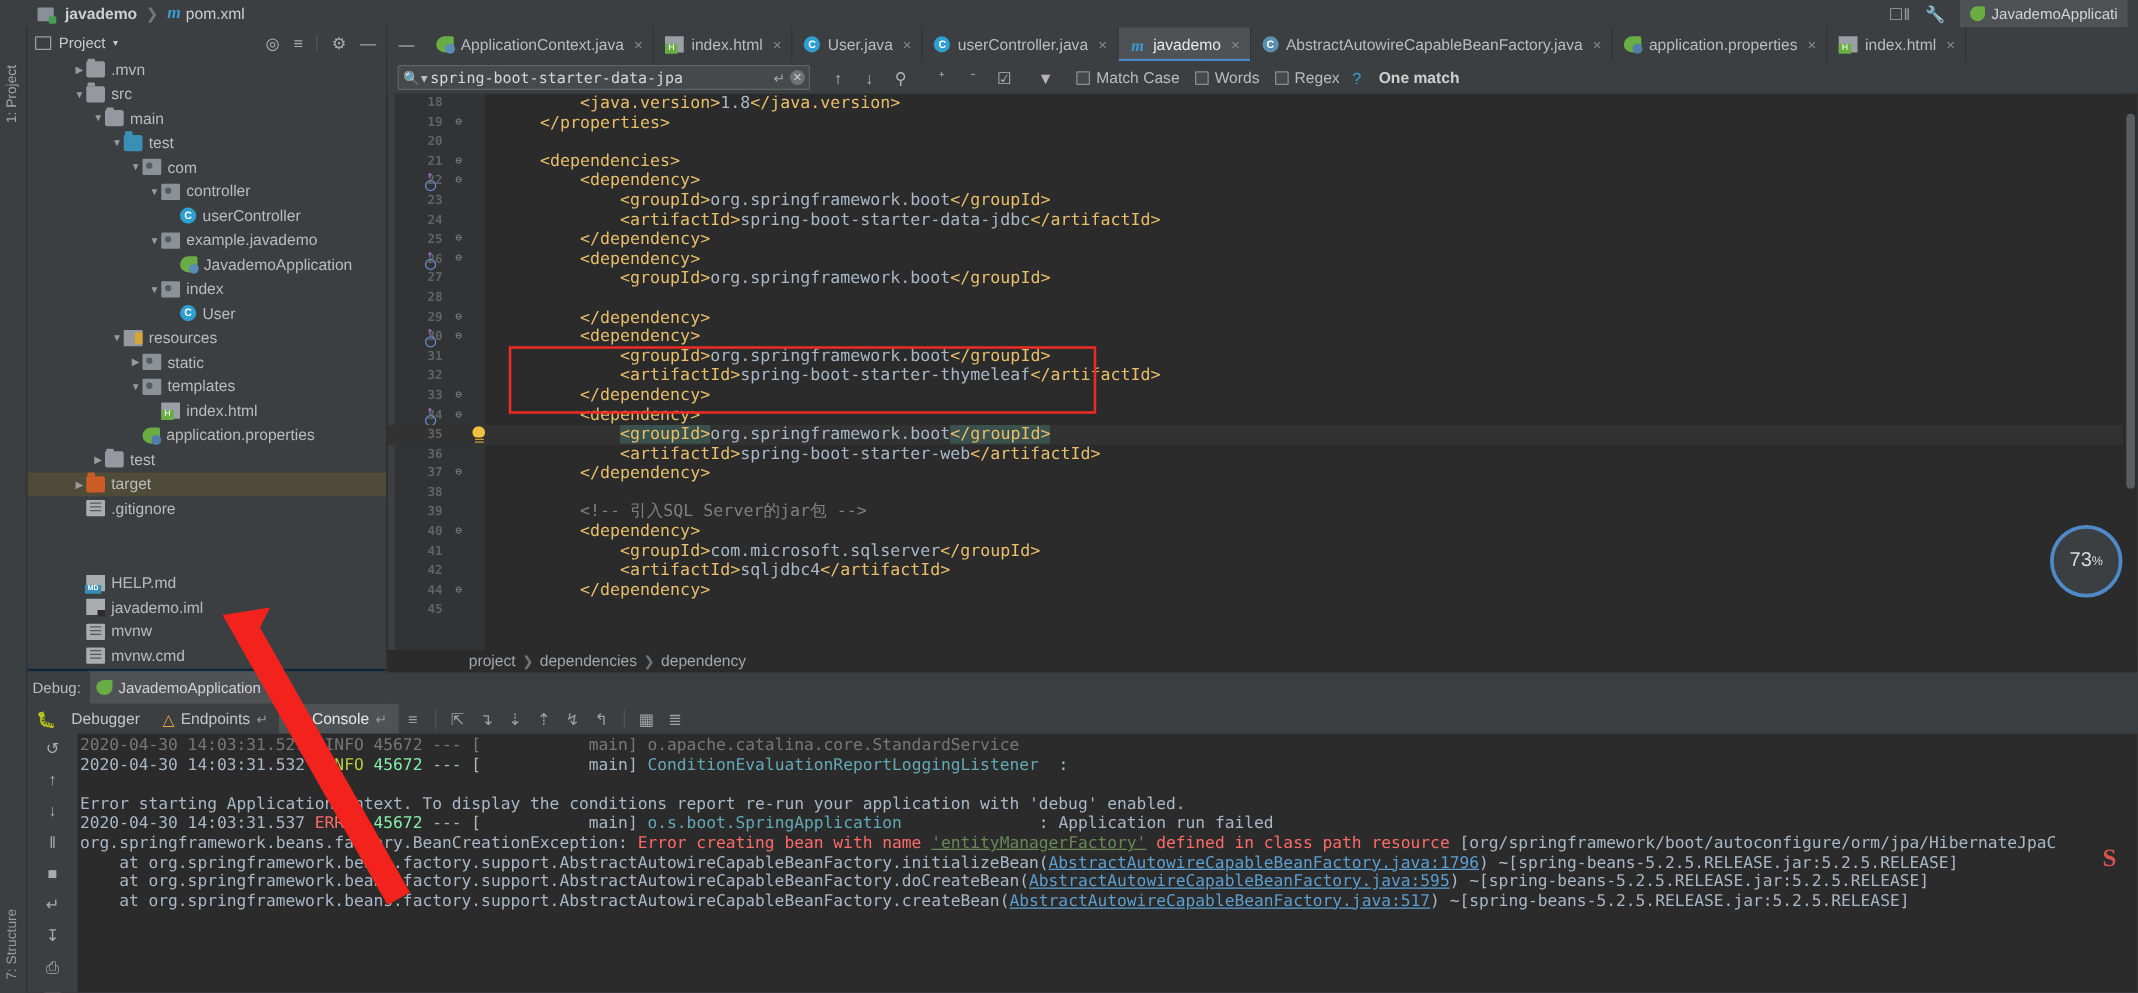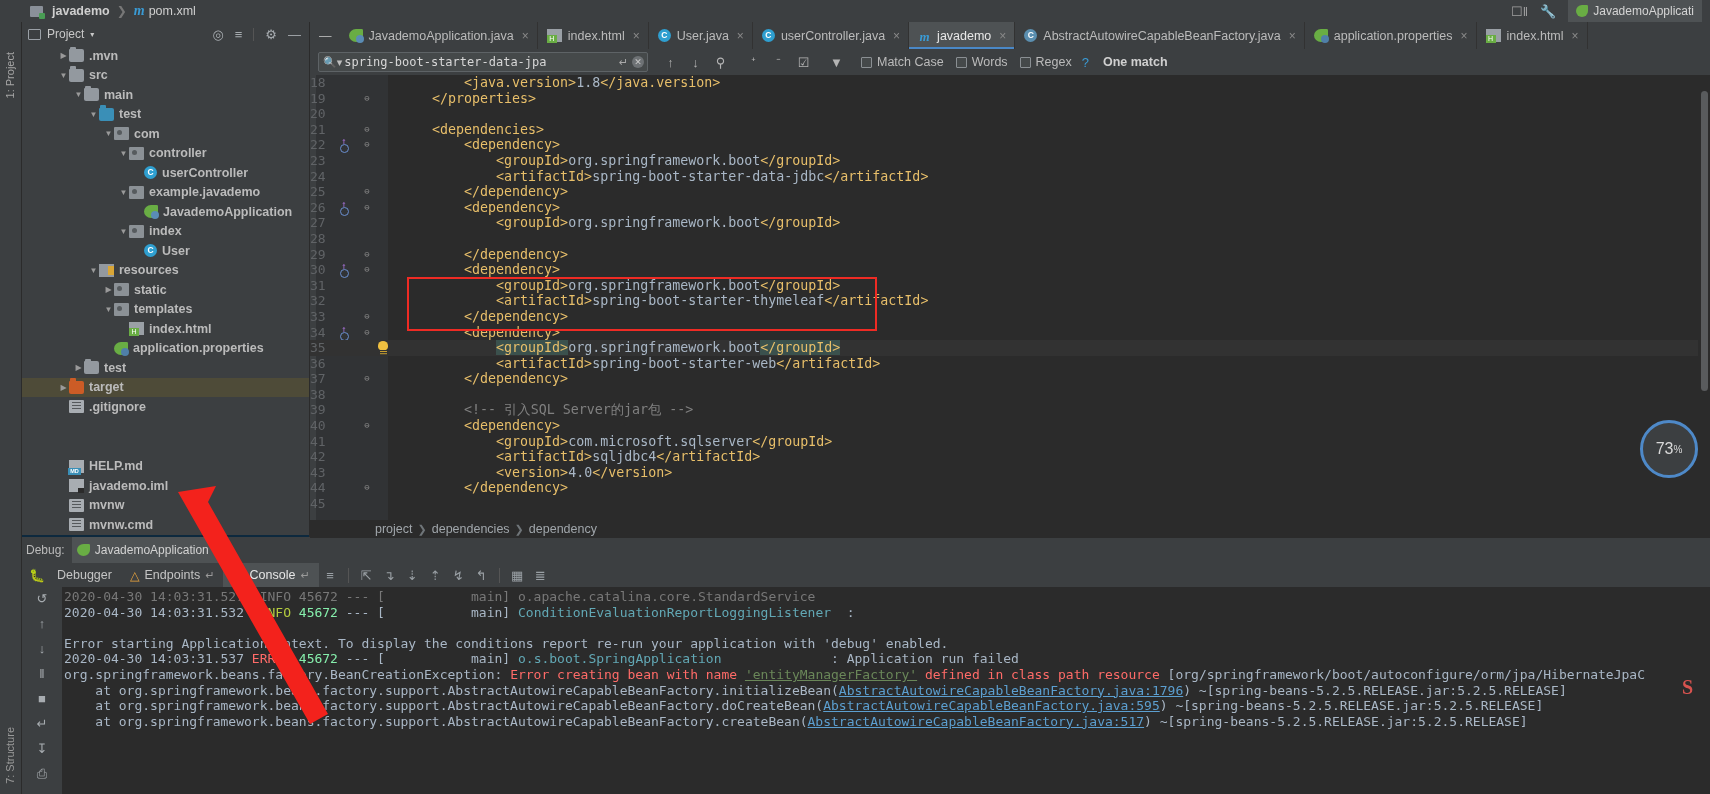--- a/index.html
+++ b/index.html
@@ -65,21 +65,21 @@
   .pp-actions { margin-left:auto; display:flex; align-items:center; gap:11px; padding-right:2px; }
   .pp-actions .ai { color:#a7acb0; font-size:13px; line-height:1; }
   .pp-divider { width:1px; height:13px; background:#555; }
 
   .tree { position:absolute; left:0; top:24px; width:287px; height:491px; overflow:hidden; }
   .trow {
     display:flex; align-items:center; height:19.5px; white-space:nowrap;
     font-size:12.5px; color:#bbbbbb; padding-right:4px;
   }
   .trow .tgl { width:11px; text-align:center; font-size:8px; color:#9a9a9a; flex:0 0 11px; }
-  .trow .lbl { color:#bbbbbb;font-weight:bold; }
+  .trow .lbl { color:#bbbbbb; }
   .trow.sel { background:#0d293e; }
   .trow.hl  { background:#4e4b38; }
   .ico { width:15px; height:13px; margin-right:5px; position:relative; flex:0 0 15px; }
   .ico.folder { background:#93999f; border-radius:1px 2px 2px 2px; }
   .ico.folder:before {
     content:''; position:absolute; left:1px; top:-2.5px; width:6px; height:3px;
     background:#93999f; border-radius:1px 1px 0 0;
   }
   .ico.folder.src { background:#3a8fb7; }
   .ico.folder.src:before { background:#3a8fb7; }
@@ -202,22 +202,22 @@
   }
   .ed-gutter-bg { position:absolute; left:0; top:0; width:78px; height:445px; background:#313335; }
   .ed-markerbar { position:absolute; left:0; top:0; width:6px; height:445px; background:#3c3f41; }
   .code {
     position:absolute; left:0; top:0; width:1400px;
     font-family:"DejaVu Sans Mono", monospace; font-size:13.3px; line-height:15.6px;
   }
   .cl { height:15.6px; position:relative; white-space:pre; }
   .cl.cursorline { background:#323232; }
   .cl .ln {
-    position:absolute; left:0; width:44px; text-align:left;
-    color:#606366; font-size:13px;
+    position:absolute; left:0; width:44px; text-align:right;
+    color:#606366; font-size:10px;font-weight:bold;
   }
   .cl .fold {
     position:absolute; left:52px; width:10px; text-align:center; color:#8a8a8a; font-size:9px;
   }
   .cl .src { position:absolute; left:90px; color:#a9b7c6; }
   .tag { color:#e8bf6a; }
   .txt { color:#a9b7c6; }
   .cmt { color:#808080; }
   .hlmatch { background:#32593d; outline:1px solid #7c9c87; }
   .hltag { background:#3b514d; }
@@ -482,21 +482,21 @@
       <span style="width:13px;height:12px;background:#69ad44;border-radius:50% 10% 50% 50%;display:inline-block"></span>
       <span>JavademoApplication</span>
       <span class="xsm">×</span>
     </span>
   </div>
 
   <div class="tabbar" id="tabbar">
       <span class="etab" style="border-right: none;">—</span>
       <div class="etab">
         <span class="ico spring sprun" style="margin: 0px;"></span>
-        <span>JavademoApplication.java</span>
+        <span>ApplicationContext.java</span>
         <span class="x">×</span>
       </div>
       <div class="etab">
         <span class="ico html" style="margin: 0px;"></span>
         <span>index.html</span>
         <span class="x">×</span>
       </div>
       <div class="etab">
         <span class="ico cls" style="margin: 0px;">C</span>
         <span>User.java</span>
@@ -583,21 +583,20 @@
         <div class="cl"><span class="ln">33</span><span class="fold">⊖</span><span class="src"><span class="tag">        &lt;/dependency&gt;</span></span></div>
         <div class="cl"><span class="ln">34</span><span class="gicon arrowup"><span style="color:#a972d8;font-size:9px;display:block;line-height:5px">↑</span></span><span class="fold">⊖</span><span class="src"><span class="tag">        &lt;dependency&gt;</span></span></div>
         <div class="cl cursorline"><span class="ln">35</span><span class="bulb"><div class="b"></div><div class="s"></div></span><span class="src"><span class="tag">            </span><span class="tag hltag">&lt;groupId&gt;</span><span class="txt">org.springframework.boot</span><span class="tag hltag">&lt;/groupId&gt;</span></span></div>
         <div class="cl"><span class="ln">36</span><span class="src"><span class="tag">            &lt;artifactId&gt;</span><span class="txt">spring-boot-starter-web</span><span class="tag">&lt;/artifactId&gt;</span></span></div>
         <div class="cl"><span class="ln">37</span><span class="fold">⊖</span><span class="src"><span class="tag">        &lt;/dependency&gt;</span></span></div>
         <div class="cl"><span class="ln">38</span><span class="src"></span></div>
         <div class="cl"><span class="ln">39</span><span class="src"><span class="cmt">        &lt;!-- 引入SQL Server的jar包 --&gt;</span></span></div>
         <div class="cl"><span class="ln">40</span><span class="fold">⊖</span><span class="src"><span class="tag">        &lt;dependency&gt;</span></span></div>
         <div class="cl"><span class="ln">41</span><span class="src"><span class="tag">            &lt;groupId&gt;</span><span class="txt">com.microsoft.sqlserver</span><span class="tag">&lt;/groupId&gt;</span></span></div>
         <div class="cl"><span class="ln">42</span><span class="src"><span class="tag">            &lt;artifactId&gt;</span><span class="txt">sqljdbc4</span><span class="tag">&lt;/artifactId&gt;</span></span></div>
-        <div class="cl"><span class="ln">43</span><span class="src"><span class="tag">            &lt;version&gt;</span><span class="txt">4.0</span><span class="tag">&lt;/version&gt;</span></span></div>
         <div class="cl"><span class="ln">44</span><span class="fold">⊖</span><span class="src"><span class="tag">        &lt;/dependency&gt;</span></span></div>
         <div class="cl"><span class="ln">45</span><span class="src"></span></div>
       </div>
     <div class="redbox"></div>
     <div class="ed-rightmark"></div>
     <div class="ed-vscroll"></div>
   </div>
 
   <div class="ed-crumbs" id="edcrumbs">
       <span>project</span>

